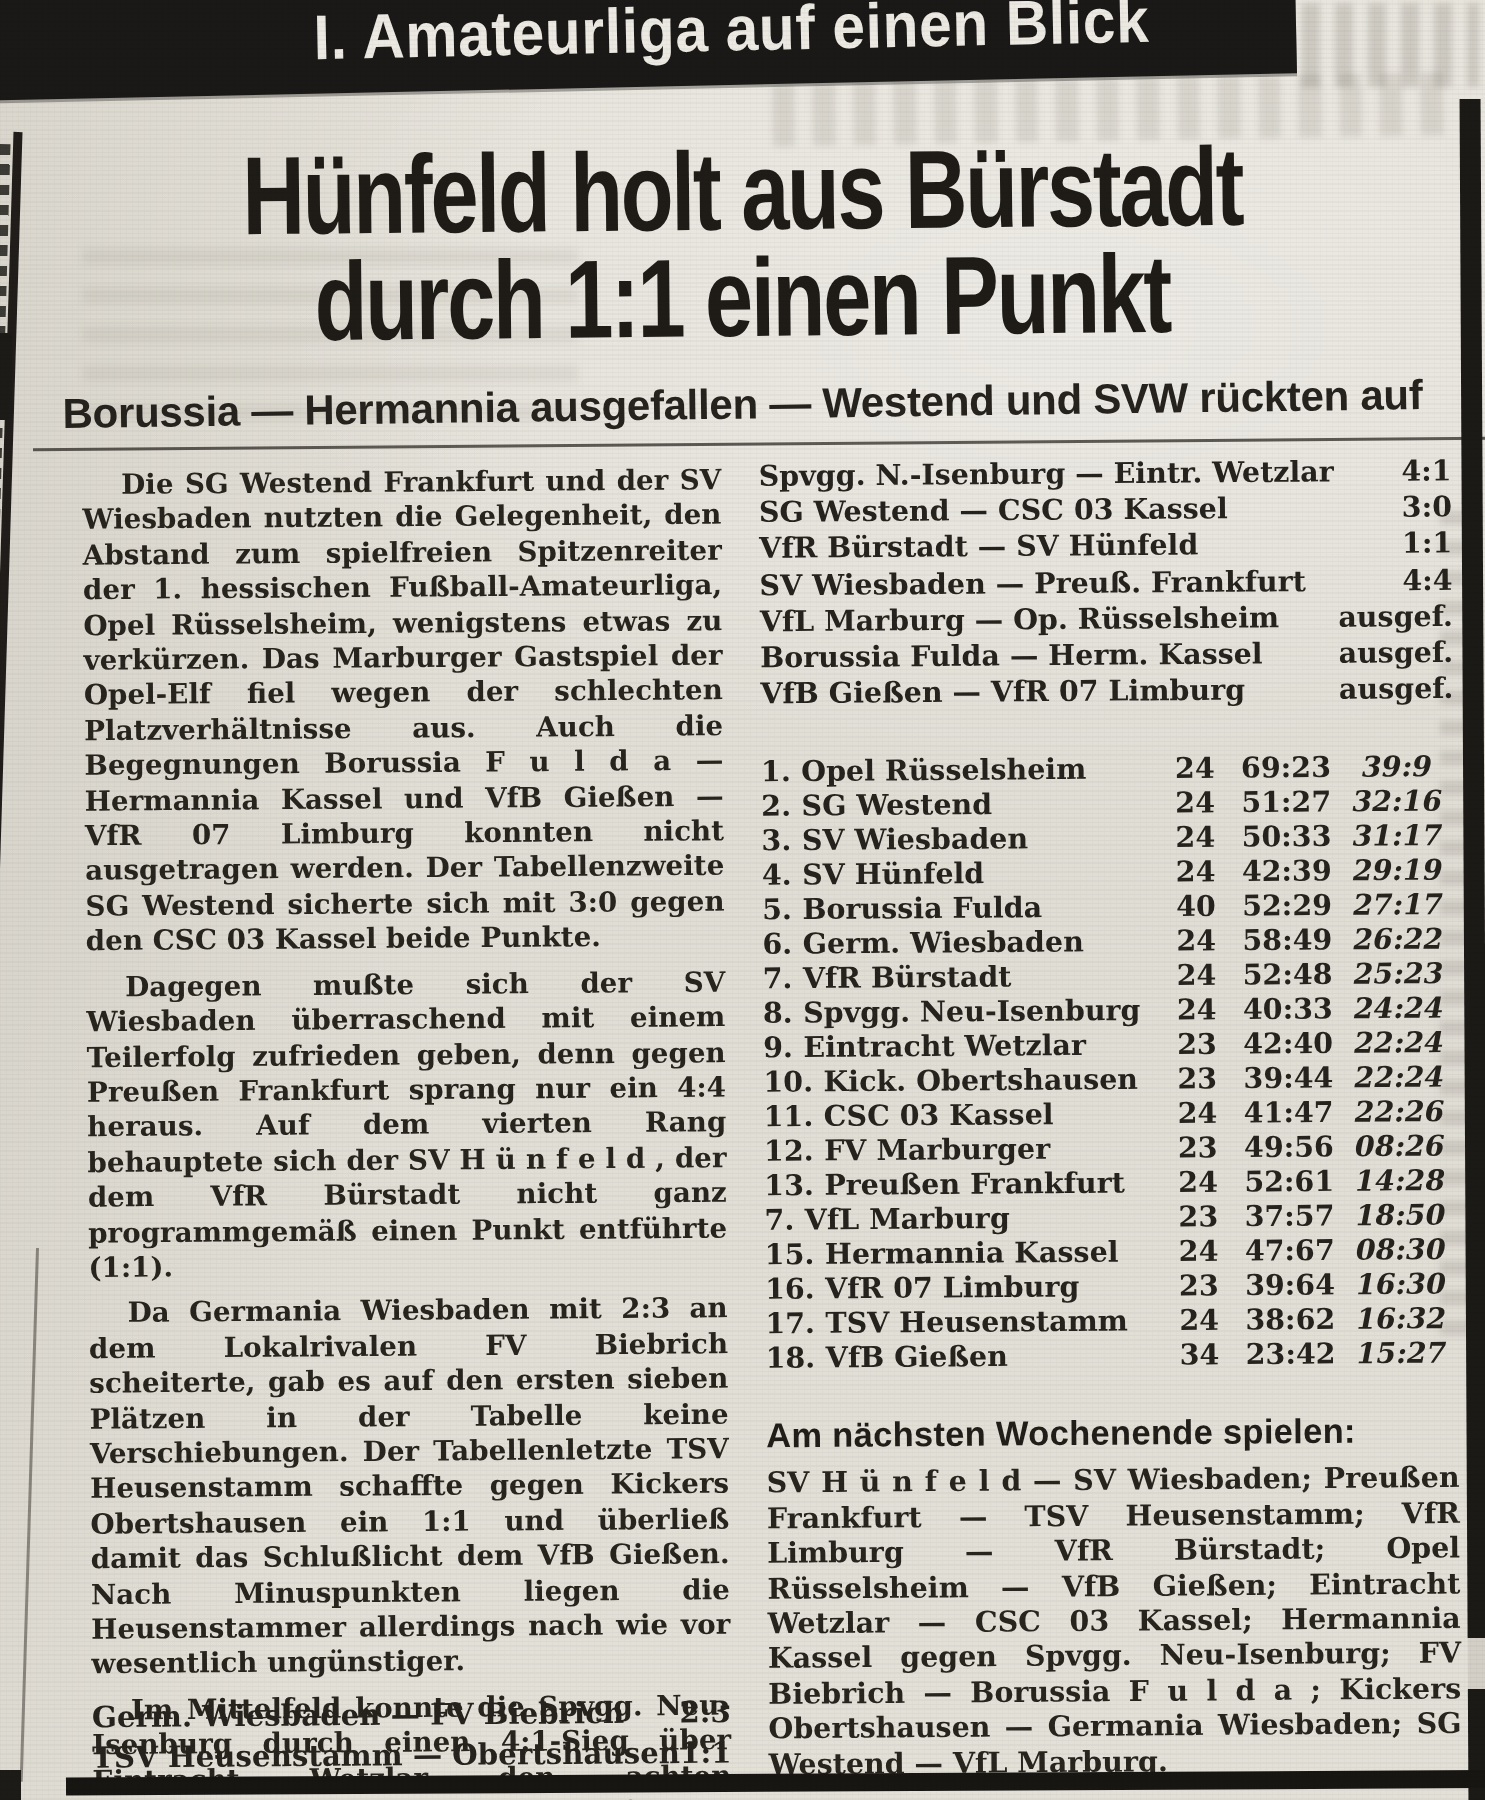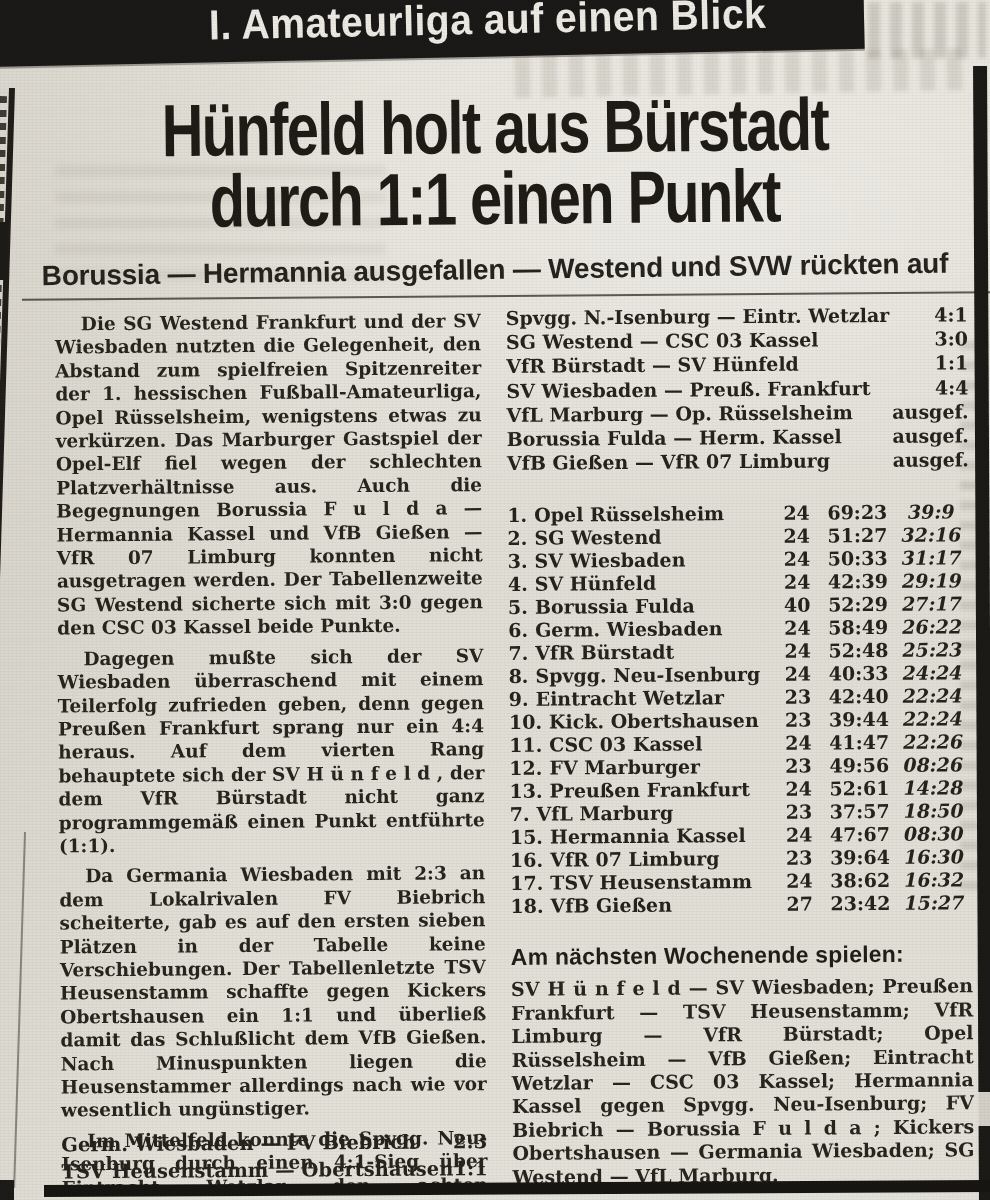--- a/index.html
+++ b/index.html
@@ -318,21 +318,21 @@
             </span>
           <span class="st-games">24</span>
           <span class="st-goals">38:62</span>
           <span class="st-points">16:32</span>
         </div>
         <div class="st-row">
           <span class="st-teamcell">
               <span>18.</span>
               <span>VfB Gießen</span>
             </span>
-          <span class="st-games">27</span>
+          <span class="st-games">34</span>
           <span class="st-goals">23:42</span>
           <span class="st-points">15:27</span>
         </div>
       </div>
 
       <div class="next-head">Am nächsten Wochenende spielen:</div>
       <div class="next-text">SV H ü n f e l d — SV Wiesbaden; Preußen Frankfurt — TSV Heusenstamm; VfR Limburg — VfR Bürstadt; Opel Rüsselsheim — VfB Gießen; Eintracht Wetzlar — CSC 03 Kassel; Hermannia Kassel gegen Spvgg. Neu-Isenburg; FV Biebrich — Borussia F u l d a ; Kickers Obertshausen — Germania Wiesbaden; SG Westend — VfL Marburg.</div>
     </div>
   </div>
 

